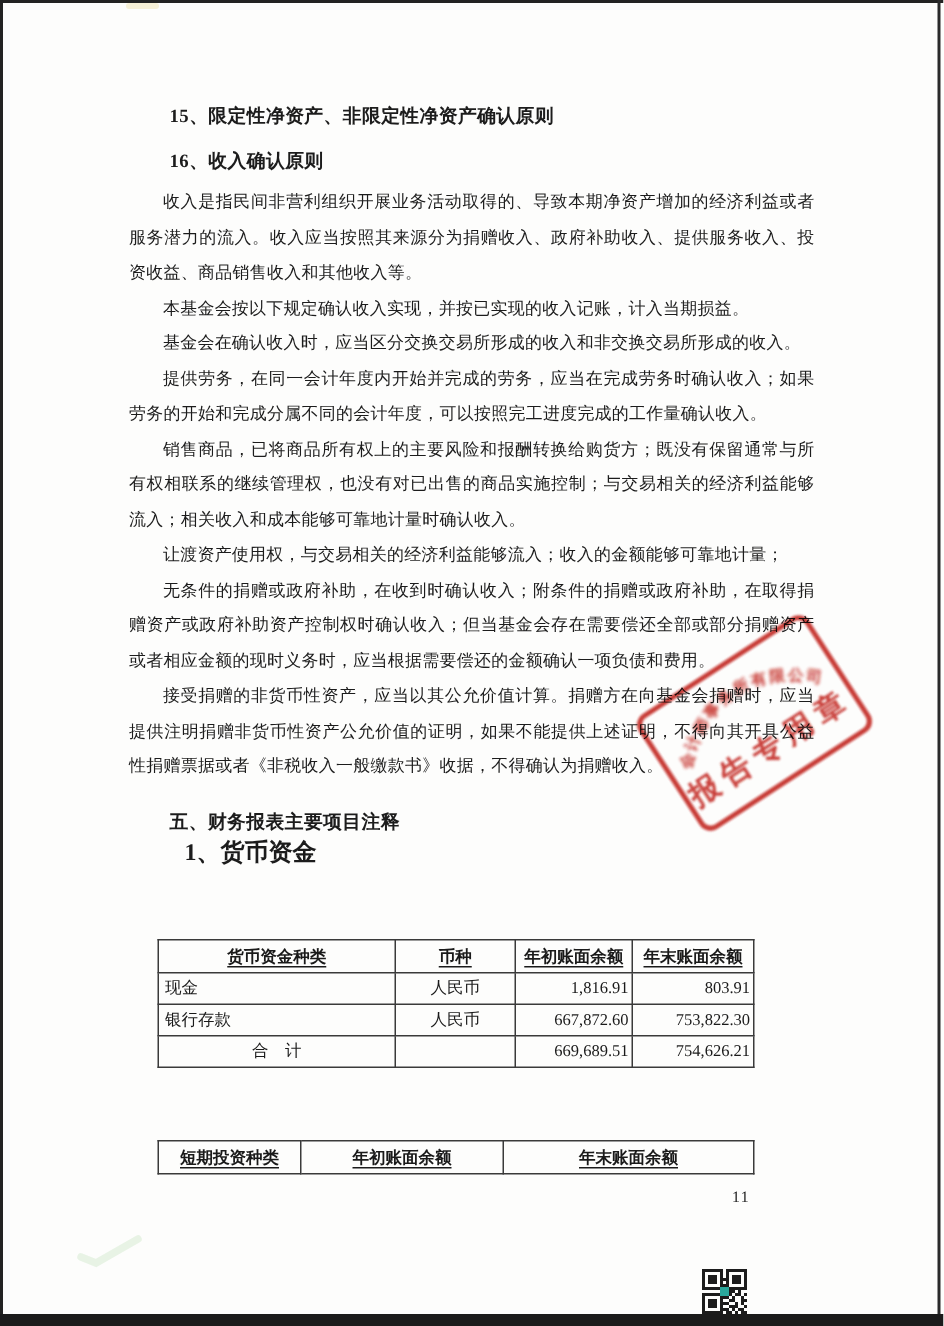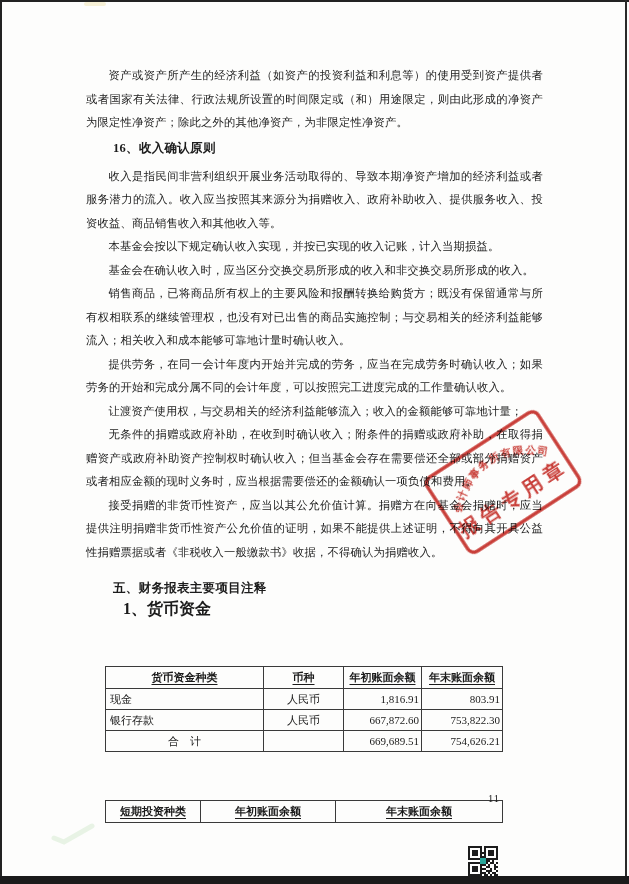--- a/index.html
+++ b/index.html
@@ -46,28 +46,28 @@
 </head>
 <body>
 
 <div class="edge top"></div>
 <div class="edge left"></div>
 <div class="edge right"></div>
 <div class="edge bottom"></div>
 <div class="speck"></div>
 
 <div class="content">
-  <p>资产或资产所产生的经济利益（如资产的投资利益和利息等）的使用受到资产提供者或者国家有关法律、行政法规所设置的时间限定或（和）用途限定，则由此形成的净资产为限定性净资产；除此之外的其他净资产，为非限定性净资产。</p>
+  <h3>15、限定性净资产、非限定性净资产确认原则</h3>
 
   <h3 class="h16">16、收入确认原则</h3>
   <p>收入是指民间非营利组织开展业务活动取得的、导致本期净资产增加的经济利益或者服务潜力的流入。收入应当按照其来源分为捐赠收入、政府补助收入、提供服务收入、投资收益、商品销售收入和其他收入等。</p>
   <p>本基金会按以下规定确认收入实现，并按已实现的收入记账，计入当期损益。</p>
   <p>基金会在确认收入时，应当区分交换交易所形成的收入和非交换交易所形成的收入。</p>
+  <p>提供劳务，在同一会计年度内开始并完成的劳务，应当在完成劳务时确认收入；如果劳务的开始和完成分属不同的会计年度，可以按照完工进度完成的工作量确认收入。</p>
   <p>销售商品，已将商品所有权上的主要风险和报酬转换给购货方；既没有保留通常与所有权相联系的继续管理权，也没有对已出售的商品实施控制；与交易相关的经济利益能够流入；相关收入和成本能够可靠地计量时确认收入。</p>
-  <p>提供劳务，在同一会计年度内开始并完成的劳务，应当在完成劳务时确认收入；如果劳务的开始和完成分属不同的会计年度，可以按照完工进度完成的工作量确认收入。</p>
   <p>让渡资产使用权，与交易相关的经济利益能够流入；收入的金额能够可靠地计量；</p>
   <p>无条件的捐赠或政府补助，在收到时确认收入；附条件的捐赠或政府补助，在取得捐赠资产或政府补助资产控制权时确认收入；但当基金会存在需要偿还全部或部分捐赠资产或者相应金额的现时义务时，应当根据需要偿还的金额确认一项负债和费用。</p>
   <p>接受捐赠的非货币性资产，应当以其公允价值计算。捐赠方在向基金会捐赠时，应当提供注明捐赠非货币性资产公允价值的证明，如果不能提供上述证明，不得向其开具公益性捐赠票据或者《非税收入一般缴款书》收据，不得确认为捐赠收入。</p>
 
   <h3 class="h5">五、财务报表主要项目注释</h3>
   <div class="sub">1、货币资金</div>
 
   <table>
     <colgroup>
         <col style="width:158px">

